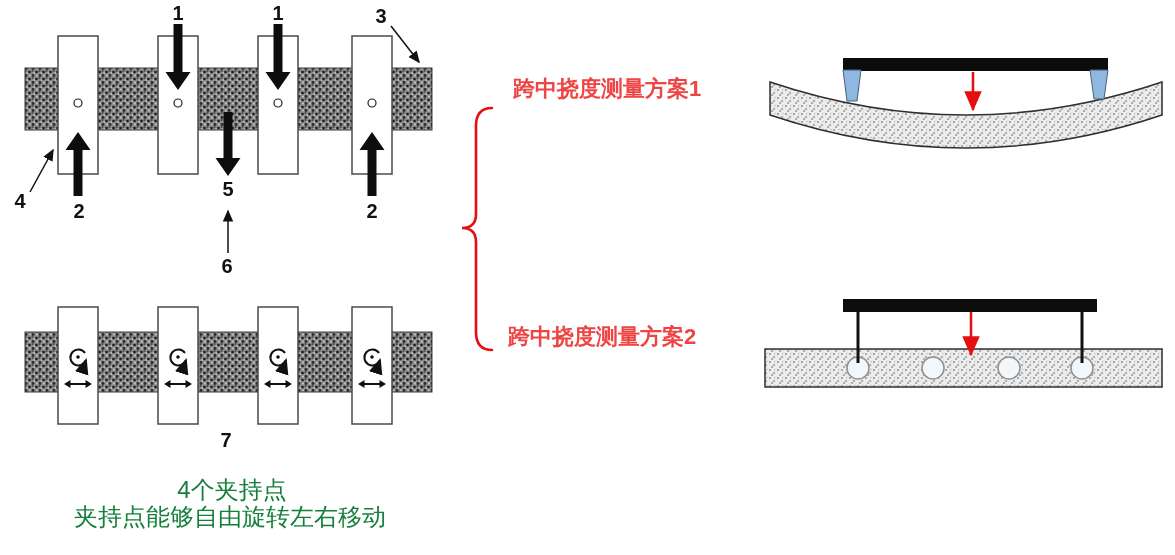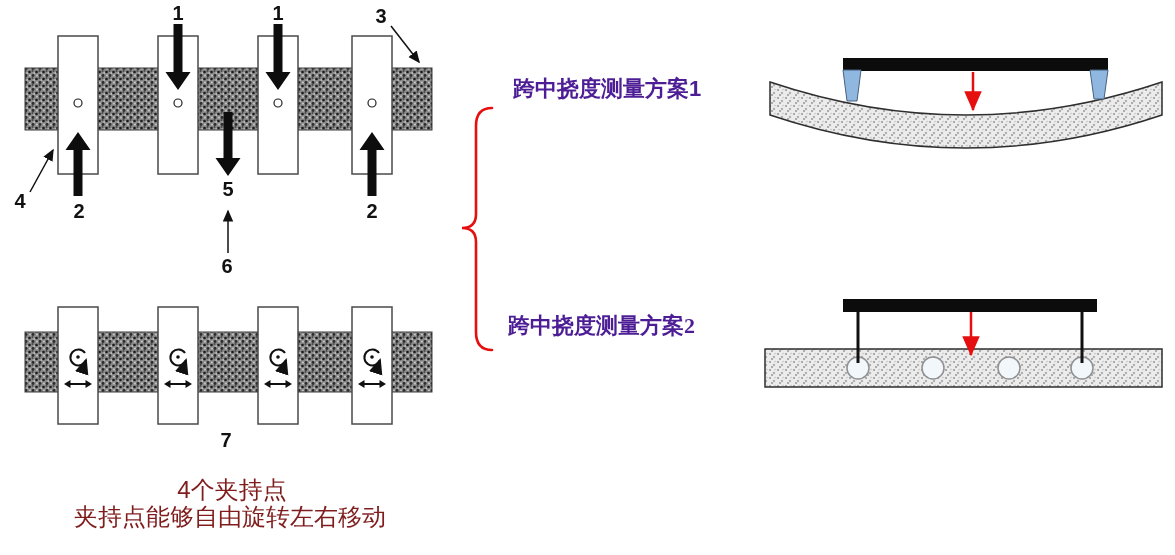--- a/index.html
+++ b/index.html
@@ -10,25 +10,25 @@
     font-family:"Liberation Sans","DejaVu Sans",sans-serif;
     overflow:hidden;
   }
   .gfx{position:absolute;left:0;top:0;}
   .txt{position:absolute;color:#111;white-space:nowrap;}
   .num{
     font-size:20px;font-weight:700;color:#111;
     transform:translateX(-50%);
   }
   .cap{
-    font-size:24px;font-weight:400;color:#7f1d1d;
+    font-size:24px;font-weight:400;color:#15803d;
     transform:translateX(-50%);
   }
   .scheme-text{
-    font-size:22px;font-weight:600;color:#4c1d95;text-align:right;
+    font-size:22px;font-weight:600;color:#ef4444;text-align:right;
   }
 </style>
 </head>
 <body>
 
 <div class="canvas">
 
   <svg class="gfx" width="1175" height="555" viewBox="0 0 1175 555">
     <defs>
       <pattern id="darkSpeck" width="7" height="7" patternUnits="userSpaceOnUse">
@@ -135,15 +135,15 @@
   <span class="txt num" style="left:79px;top:200px;">2</span>
   <span class="txt num" style="left:372px;top:200px;">2</span>
   <span class="txt num" style="left:228px;top:178px;">5</span>
   <span class="txt num" style="left:227px;top:255px;">6</span>
   <span class="txt num" style="left:226px;top:429px;">7</span>
 
   <span class="txt cap" style="left:232px;top:474px;">4个夹持点</span>
   <span class="txt cap" style="left:230px;top:501px;">夹持点能够自由旋转左右移动</span>
 
   <span class="txt scheme-text" style="left:513px;top:74px;">跨中挠度测量方案1</span>
-  <span class="txt scheme-text" style="left:508px;top:311px;font-family:Liberation Serif, serif;">跨中挠度测量方案2</span>
+  <span class="txt scheme-text" style="left:508px;top:322px;">跨中挠度测量方案2</span>
 
 </div>
 
 </body></html>

